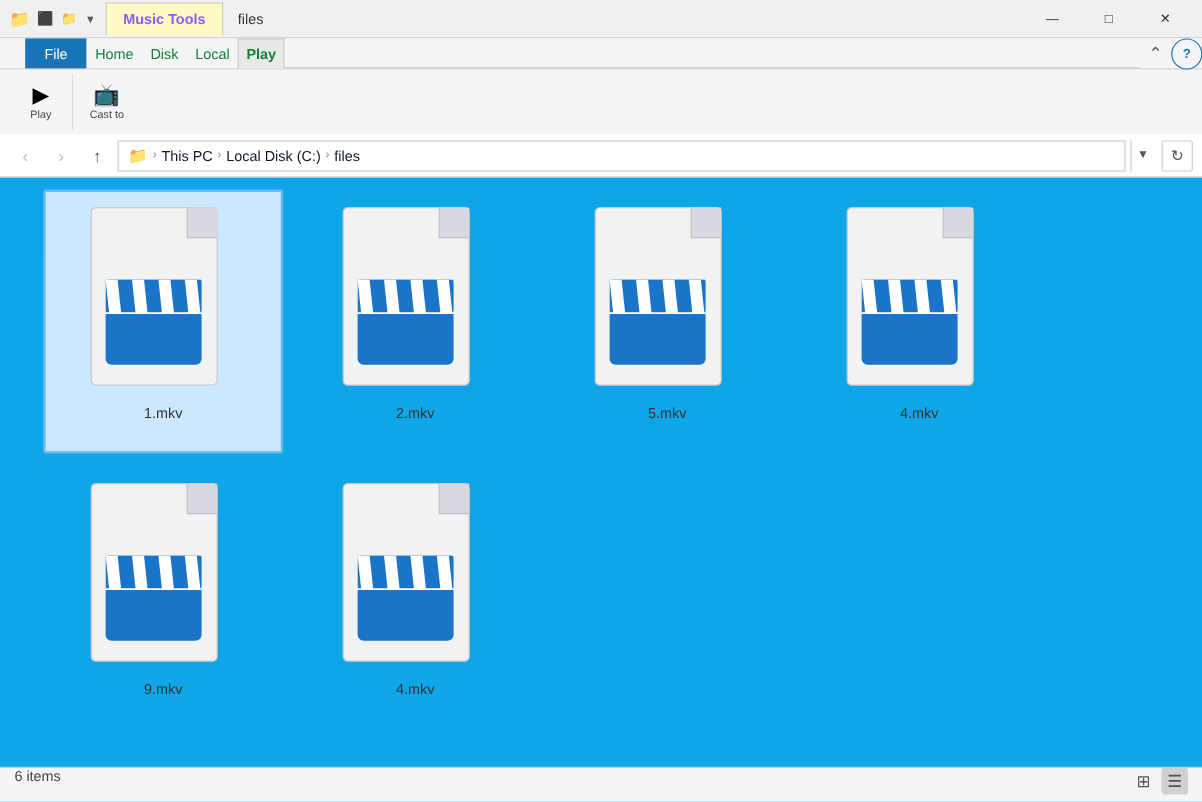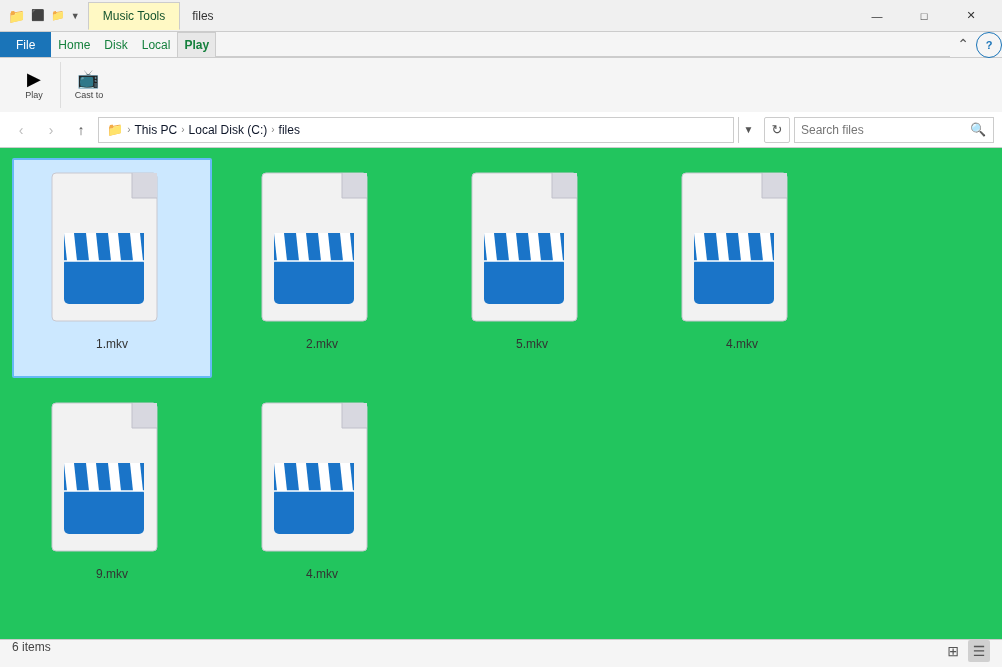--- a/index.html
+++ b/index.html
@@ -41,22 +41,22 @@
       cursor: pointer;
       color: #333;
       height: 28px;
       display: flex;
       align-items: center;
     }
     .title-tab.active {
       background: #fff9c4;
       border: 1px solid #ccc;
       border-bottom: 1px solid #fff9c4;
-      font-weight: 400;
-      color: #14532d;
+      font-weight: 700;
+      color: #8b5cf6;
     }
     .title-bar-right {
       display: flex;
       margin-left: auto;
       gap: 1px;
     }
     .win-btn {
       width: 46px;
       height: 32px;
       display: flex;
@@ -86,20 +86,21 @@
       font-size: 12px;
       cursor: pointer;
       border: 1px solid transparent;
       color: #15803d;
     }
     .ribbon-tab.file-tab {
       background: #1a74b8;
       color: #fff;
       border: none;
       padding: 0 16px;
+      margin-left: 21px;
     }
     .ribbon-content {
       height: 54px;
       display: flex;
       align-items: center;
       padding: 4px 8px;
       gap: 2px;
       background: #f5f5f5;
     }
     .ribbon-group {
@@ -225,27 +226,27 @@
     
     .main-content {
       display: flex;
       height: calc(668px - 32px - 27px - 54px - 36px - 28px);
       background: #fff;
     }
 
     
     .files-area {
       flex: 1;
-      padding: 10px 12px;
+      padding: 10px 36px;
       display: flex;
       flex-wrap: wrap;
       align-content: flex-start;
       gap: 10px;
       overflow-y: auto;
-      background: #22c55e;
+      background: #0ea5e9;
     }
 
     
     .file-item {
       width: 200px;
       height: 220px;
       display: flex;
       flex-direction: column;
       align-items: center;
       cursor: pointer;
@@ -348,24 +349,20 @@
     <span style="color:#888; font-size:13px;">📁</span>
     <span class="path-chevron">›</span>
     <span class="path-part">This PC</span>
     <span class="path-chevron">›</span>
     <span class="path-part">Local Disk (C:)</span>
     <span class="path-chevron">›</span>
     <span class="path-part">files</span>
   </div>
   <div class="path-dropdown-btn">▼</div>
   <div class="refresh-btn">↻</div>
-  <div class="search-box">
-    <input class="search-input" placeholder="Search files" style="">
-    <span class="search-icon-btn">🔍</span>
-  </div>
 </div>
 
 <div class="main-content">
   <div class="files-area" id="files-area">
       <div class="file-item selected">
       <svg width="130" height="165" viewBox="0 0 130 165">
         <defs>
           <clipPath id="flap-clip-0">
             <rect x="17" y="65" width="80" height="28"></rect>
           </clipPath>

